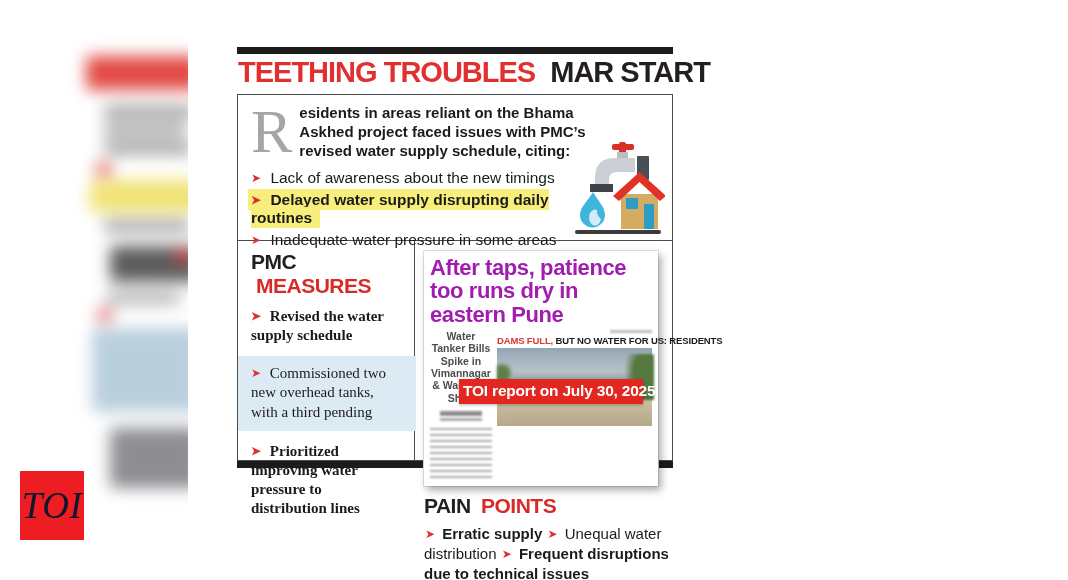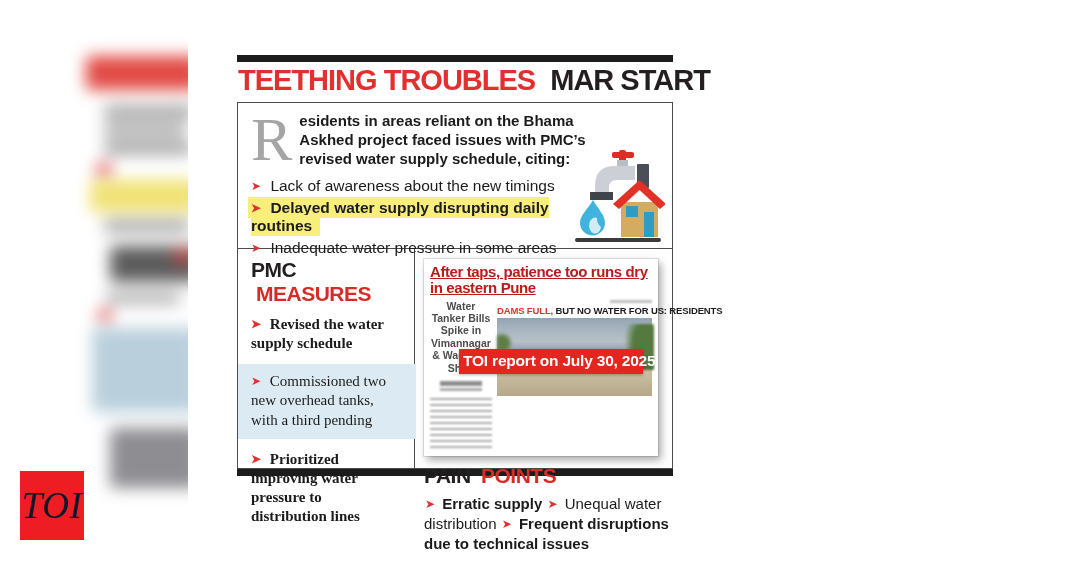--- a/index.html
+++ b/index.html
@@ -27,21 +27,21 @@
   .bb-r3{left:52px; top:322px; width:14px; height:10px; background:#d84040;}
   .bb-blue{left:46px; right:0; top:340px; height:84px; background:#b9cfdc;}
   .bb-gray{left:64px; right:0; top:440px; height:60px; background:#8d8d92;}
 
   
   .toi-logo{position:absolute; left:20px; top:471px; width:64px; height:69px;
     background:var(--toi-red); display:flex; align-items:center; justify-content:center;}
   .toi-logo span{font-family:"Liberation Serif", serif; font-size:37px; color:#0f172a; letter-spacing:0.5px;font-style:italic;}
 
   
-  .info{position:absolute; left:237px; top:47px; width:436px;margin-top:8px;}
+  .info{position:absolute; left:237px; top:47px; width:436px;}
   .bar{height:7px; background:#1c1c1c;}
   .bar.bottom{margin-top:0;}
   .gtitle{padding:3px 1px 5px 1px; font-size:29px; font-weight:800; letter-spacing:-1px;
     white-space:nowrap; color:#231f20; line-height:1.1;}
   .gtitle .red{color:var(--accent-red);}
   .gtitle .blk{margin-left:8px;}
   .gbox{border:1.5px solid #4c4c4c; background:#fff;}
 
   
   .sec-top{position:relative; height:145px; padding:8px 10px 0 13px;}
@@ -60,21 +60,21 @@
   .h2{font-size:21px; font-weight:800; letter-spacing:-0.5px; color:#231f20;}
   .h2 .red{color:#d62b27; margin-left:5px;}
   .measure{font-size:15px; font-weight:700; line-height:1.28; color:var(--ink); margin:9px 0; padding-right:6px;font-family:Liberation Serif, serif;}
   .measure.blue{font-weight:400; background:var(--panel-blue); margin:11px -11.5px 11px -13px;
     padding:8px 18px 9px 13px;}
   .col-right{flex:1; position:relative; padding:10px 0 0 9px;}
 
   
   .clipping{position:relative; width:234px; background:#fff; padding:5px 6px 6px 6px;
     box-shadow:3px 4px 8px rgba(0,0,0,0.35), 0 0 0 1px #e3e3e3;}
-  .clip-headline{font-size:15px; font-weight:800; line-height:1.06; letter-spacing:-0.4px; color:#b91c1c;text-decoration:underline;}
+  .clip-headline{font-size:22px; font-weight:800; line-height:1.06; letter-spacing:-0.4px; color:#a21caf;}
   .clip-row{display:flex; gap:5px; margin-top:4px;}
   .clip-side{width:62px; flex:none;}
   .side-note{font-size:10.5px; font-weight:700; color:#4c4c4c; line-height:1.18; text-align:center;}
   .byline-blur{height:5px; background:#8e8e8e; margin:7px 10px 2px 10px; filter:blur(1px);}
   .byline-blur.b2{height:3px; margin-top:1px; background:#aaa;}
   .article-blur{margin-top:7px; height:52px;
     background:repeating-linear-gradient(180deg,#8f8f8f 0 2.5px, transparent 2.5px 6px);
     filter:blur(0.8px); opacity:0.75;}
   .clip-main{flex:1; min-width:0;}
   .credit-blur{height:3px; width:42px; background:#bdbdbd; margin:0 0 2px auto; filter:blur(0.8px);}

